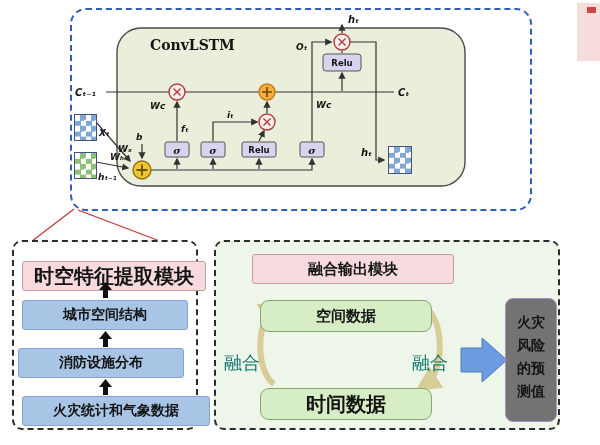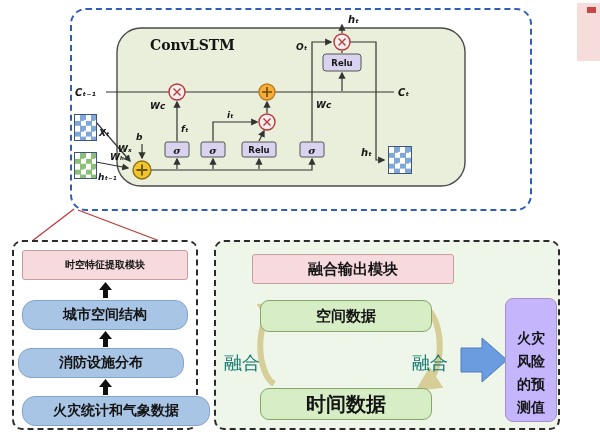--- a/index.html
+++ b/index.html
@@ -3,24 +3,24 @@
 <meta charset="utf-8">
 <style>
   *{margin:0;padding:0;box-sizing:border-box}
   body{font-family:"Liberation Sans","DejaVu Sans",sans-serif;background:#fff}
   #canvas{position:relative;width:600px;height:445px;background:#fff;overflow:hidden}
   .panel{position:absolute;border:2px dashed #2b2b2b;border-radius:10px;background:#fff}
   .top-panel{border-color:#2e5fb8;border-radius:16px}
   .right-panel{background:#edf6e8}
   .box{position:absolute;display:flex;align-items:center;justify-content:center;font-weight:700;color:#141414;text-align:center}
   .pink{background:#f6dade;border:1px solid #c79c9c;border-radius:3px}
-  .blue-box{background:#a9c5e6;border:1px solid #84a5cb;border-radius:13px}
+  .blue-box{background:#a9c5e6;border:1px solid #84a5cb;border-radius:3px}
   .green-box{background:#d6edc5;border:1px solid #86a76a;border-radius:9px}
-  .purple-box{position:absolute;background:#c4b5fd;border:1px solid #a98fc6;border-radius:8px;
-    font-weight:700;font-size:14px;color:#141414;text-align:center;line-height:23px;padding:28px 10px}
+  .purple-box{position:absolute;background:#737373;border:1px solid #a98fc6;border-radius:8px;
+    font-weight:700;font-size:14px;color:#141414;text-align:center;line-height:23px;padding:12px 10px}
   .grid-icon{position:absolute;border:1px solid #3f557a}
   .grid-blue{background:conic-gradient(#7fa8d9 0 25%,#fff 0 50%,#7fa8d9 0 75%,#fff 0);background-size:11px 10.8px}
   .grid-green{background:conic-gradient(#8cbf78 0 25%,#fff 0 50%,#8cbf78 0 75%,#fff 0);background-size:11px 10.8px}
   .up-arrow{position:absolute;width:15px;height:16px}
   .fuse-label{position:absolute;font-weight:400;font-size:18px;color:#0f766e}
   .attention{position:absolute;font-weight:700;font-size:15px;color:#e01818}
   text{fill:#141414}
   .title-label{font:700 14px "DejaVu Serif",serif}
   .mlab{font:italic 700 10px "DejaVu Sans",sans-serif}
   .mlab-sm{font:italic 700 9px "DejaVu Sans",sans-serif}
@@ -126,21 +126,21 @@
       <text x="26" y="170" class="mlab-sm">hₜ₋₁</text>
     </svg>
 
     
     <div class="grid-icon grid-blue" style="left:2px;top:104px;width:23px;height:27px"></div>
     <div class="grid-icon grid-green" style="left:2px;top:142px;width:23px;height:27px"></div>
     <div class="grid-icon grid-blue" style="left:316px;top:136px;width:24px;height:28px"></div>
   </div>
 
   <div class="panel" style="left:12px;top:240px;width:186px;height:190px">
-    <div class="box pink" style="left:8px;top:8px;width:166px;height:30px;font-size:10px">时空特征提取模块</div>
+    <div class="box pink" style="left:8px;top:19px;width:184px;height:30px;font-size:20px">时空特征提取模块</div>
 
     <div class="up-arrow" style="left:84px;top:40px">
       <svg width="15" height="16" viewBox="0 0 15 16">
           <path d="M7.5 0 L14 8 H10 V16 H5 V8 H1 Z" fill="#101010"></path>
         </svg>
     </div>
     <div class="box blue-box" style="left:8px;top:58px;width:166px;height:30px;font-size:14px">城市空间结构</div>
 
     <div class="up-arrow" style="left:84px;top:89px">
       <svg width="15" height="16" viewBox="0 0 15 16">

